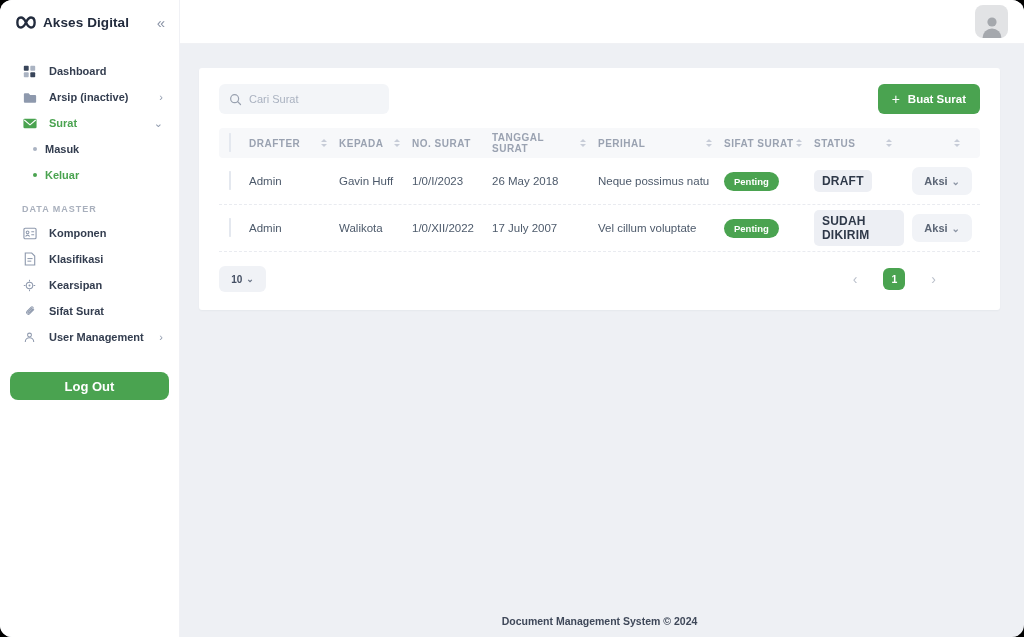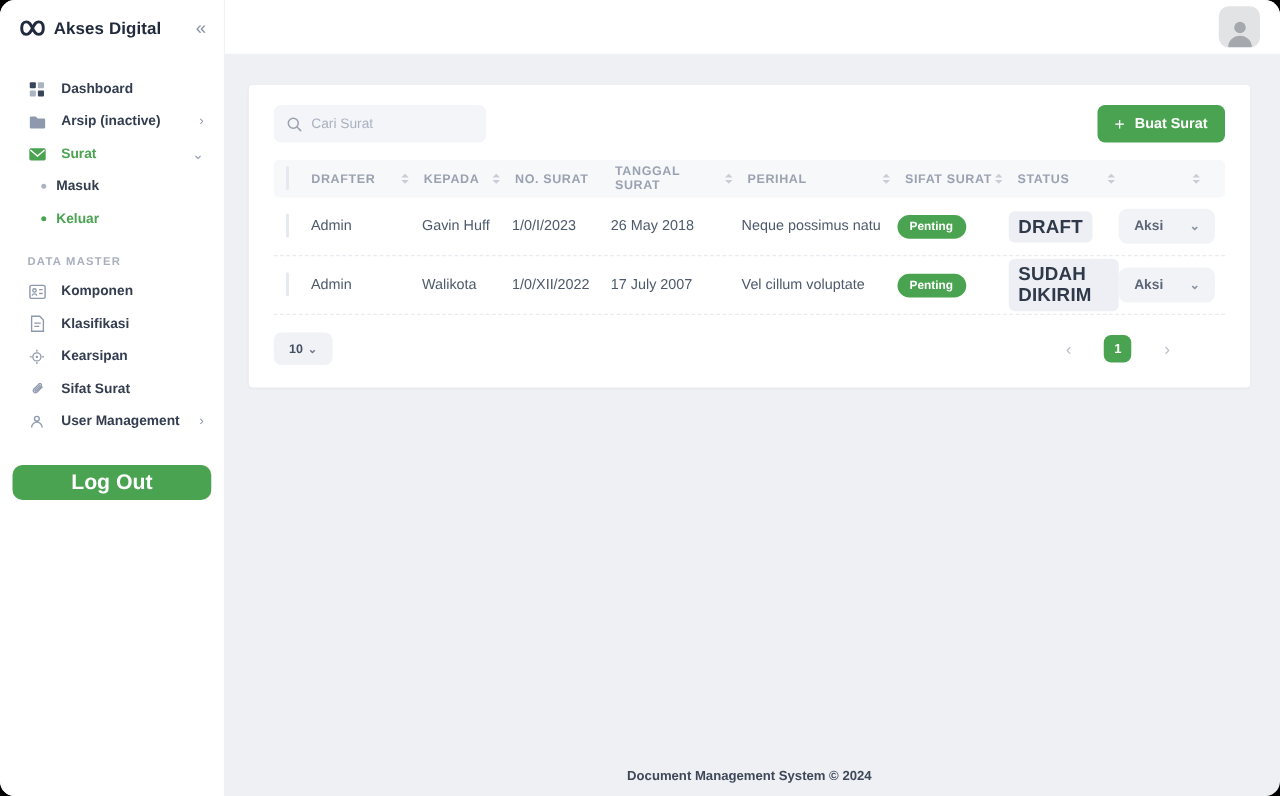--- a/index.html
+++ b/index.html
@@ -23,21 +23,21 @@
   .sub-item .dot { width:4px; height:4px; border-radius:50%; background:#aab3c2; margin-right:8px; }
   .sub-item .lbl { font-size:11px; font-weight:600; color:#333d4f; }
   .sub-item.green .dot { background:#4aa350; }
   .sub-item.green .lbl { color:#4aa350; }
 
   .section-label { margin:16px 0 6px; padding-left:22px; font-size:9px; font-weight:700; letter-spacing:1px; color:#a9b0bd; }
 
   .account-row { margin-top:auto; display:flex; align-items:center; padding:0 16px 0 20px; height:30px; cursor:pointer; }
   .account-ico { width:18px; height:18px; border-radius:50%; background:#e9edf2; display:flex; align-items:center; justify-content:center; margin-right:9px; }
   .account-lbl { font-size:11px; font-weight:600; color:#4aa350; }
-  .logout-btn { margin:22px 10px 0; height:28px; background:#4aa350; border:none; border-radius:8px; color:#fff; font-size:17px; font-weight:600; font-family:inherit; cursor:pointer; }
+  .logout-btn { margin:22px 10px 0; height:28px; background:#4aa350; border:none; border-radius:8px; color:#fff; font-size:13px; font-weight:600; font-family:inherit; cursor:pointer; }
 
   
   .main { flex:1; display:flex; flex-direction:column; min-width:0; }
   .topbar { height:44px; background:#fff; border-bottom:1px solid #f0f1f4; display:flex; align-items:center; justify-content:flex-end; padding:0 16px; }
   .avatar { width:33px; height:33px; border-radius:8px; background:#e2e3e5; display:flex; align-items:flex-end; justify-content:center; overflow:hidden; cursor:pointer; }
 
   .content { flex:1; padding:24px 24px 0 19px; display:flex; flex-direction:column; }
   .card { background:#fff; border-radius:3px; box-shadow:0 1px 2px rgba(30,40,60,.04); padding:16px 20px 18px; }
 
   .card-toolbar { display:flex; align-items:center; justify-content:space-between; margin-bottom:14px; }
@@ -56,22 +56,22 @@
   .c-tanggal { width:106px; } .c-perihal { width:126px; } .c-sifat { width:90px; }
   .c-status { width:90px; } .c-action { flex:1; display:flex; justify-content:flex-end; padding-right:8px; }
   .hcell { display:flex; align-items:center; font-size:10px; font-weight:700; letter-spacing:.5px; color:#9aa2b1; }
   .hcell .sort { margin-left:auto; margin-right:12px; display:inline-flex; flex-direction:column; gap:2px; cursor:pointer; }
   .sort i { display:block; width:0; height:0; border-left:3px solid transparent; border-right:3px solid transparent; }
   .sort .up { border-bottom:3.5px solid #c7ccd7; }
   .sort .dn { border-top:3.5px solid #c7ccd7; }
   .cell { font-size:11.5px; color:#4d5a6b; }
   .checkbox { width:15px; height:15px; border-radius:4.5px; background:#e9ecf3; border:1px solid #e4e8ef; cursor:pointer; }
   .badge-green { display:inline-block; background:#4aa350; color:#fff; font-size:9.5px; font-weight:700; padding:4px 10px; border-radius:10px; }
-  .badge-gray { display:inline-block; background:#edeff4; color:#2f3949; font-size:15px; font-weight:700; letter-spacing:.2px; padding:4px 8px; border-radius:5px; }
-  .aksi-btn { background:#f1f3f7; border:none; border-radius:7px; height:28px; padding:0 12px; font-size:11px; font-weight:600; color:#5b6575; display:flex; align-items:center; gap:21px; cursor:pointer; font-family:inherit; }
+  .badge-gray { display:inline-block; background:#edeff4; color:#2f3949; font-size:12px; font-weight:700; letter-spacing:.2px; padding:4px 8px; border-radius:5px; }
+  .aksi-btn { background:#f1f3f7; border:none; border-radius:7px; height:28px; padding:0 12px; font-size:11px; font-weight:600; color:#5b6575; display:flex; align-items:center; gap:4px; cursor:pointer; font-family:inherit; }
   .aksi-btn .chev { font-size:10px; color:#8a93a3; }
 
   
   .pager { display:flex; align-items:center; justify-content:space-between; margin-top:14px; }
   .page-size { width:47px; height:26px; background:#f0f2f6; border-radius:6px; display:flex; align-items:center; justify-content:center; gap:4px; font-size:10px; font-weight:600; color:#444f63; cursor:pointer; }
   .page-size .chev { font-size:9px; color:#6c7688; }
   .pager-right { display:flex; align-items:center; gap:26px; padding-right:44px; }
   .pg-arrow { color:#b9bfca; font-size:14px; cursor:pointer; line-height:1; }
   .pg-current { width:22px; height:22px; background:#4aa350; border-radius:6px; color:#fff; font-size:10.5px; font-weight:700; display:flex; align-items:center; justify-content:center; cursor:pointer; }
 

